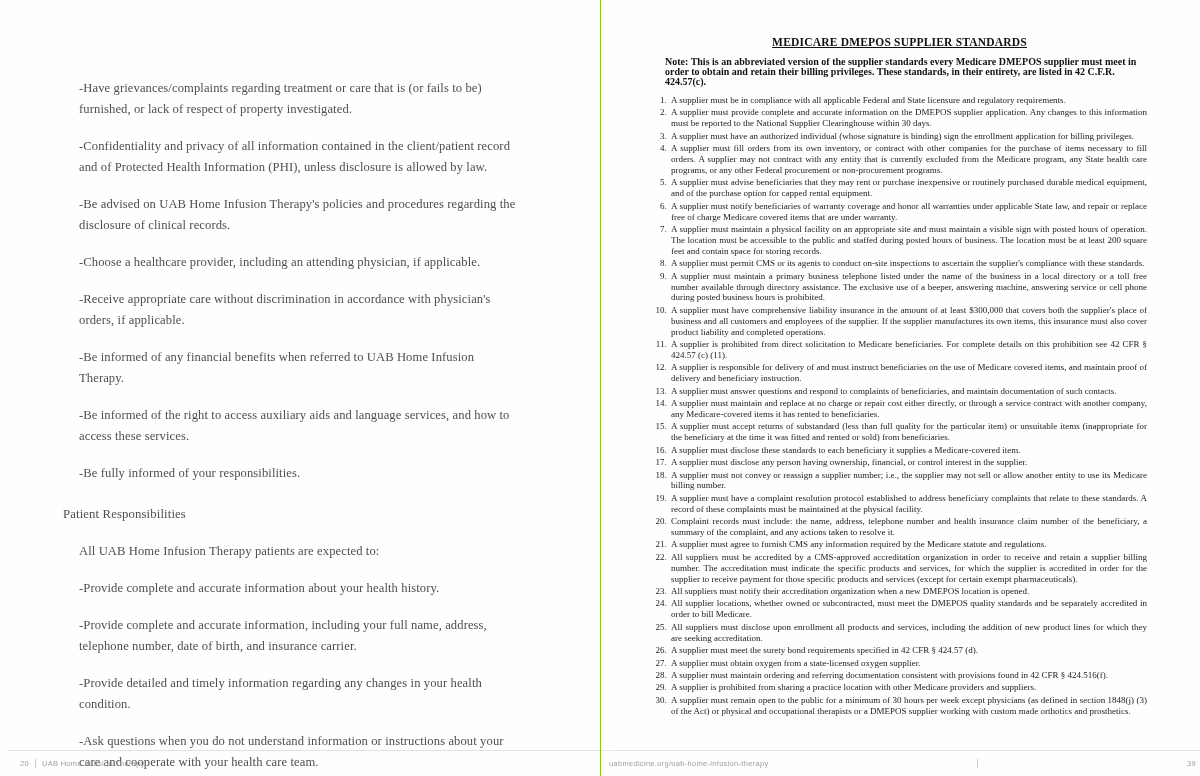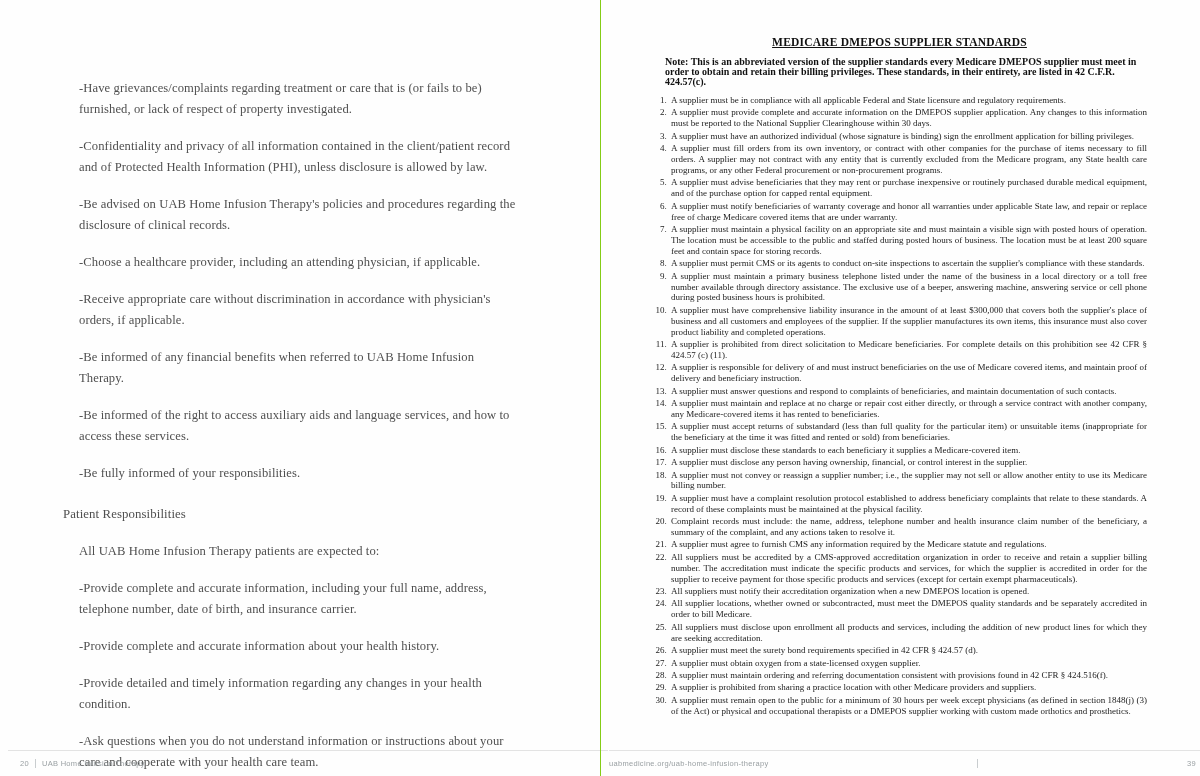--- a/index.html
+++ b/index.html
@@ -110,22 +110,22 @@
           <p>-Be advised on UAB Home Infusion Therapy's policies and procedures regarding the disclosure of clinical records.</p>
           <p>-Choose a healthcare provider, including an attending physician, if applicable.</p>
           <p>-Receive appropriate care without discrimination in accordance with physician's orders, if applicable.</p>
           <p>-Be informed of any financial benefits when referred to UAB Home Infusion Therapy.</p>
           <p>-Be informed of the right to access auxiliary aids and language services, and how to access these services.</p>
           <p>-Be fully informed of your responsibilities.</p>
         </div>
       <h3 class="resp-heading">Patient Responsibilities</h3>
       <p>All UAB Home Infusion Therapy patients are expected to:</p>
       <div id="resp-list">
+          <p>-Provide complete and accurate information about your health history.</p>
           <p>-Provide complete and accurate information, including your full name, address, telephone number, date of birth, and insurance carrier.</p>
-          <p>-Provide complete and accurate information about your health history.</p>
           <p>-Provide detailed and timely information regarding any changes in your health condition.</p>
           <p>-Ask questions when you do not understand information or instructions about your care and cooperate with your health care team.</p>
           <p>-Be considerate and respectful of UAB Home Infusion Therapy personnel.</p>
           <p>-Fulfill financial obligations for care and services.</p>
           <p>-Keep appointments, or to cancel appointments in a timely manner if you cannot keep your appointment.</p>
         </div>
     </div>
     <div class="footer footer-left">
       <span>20</span>
       <span class="pipe"></span>

